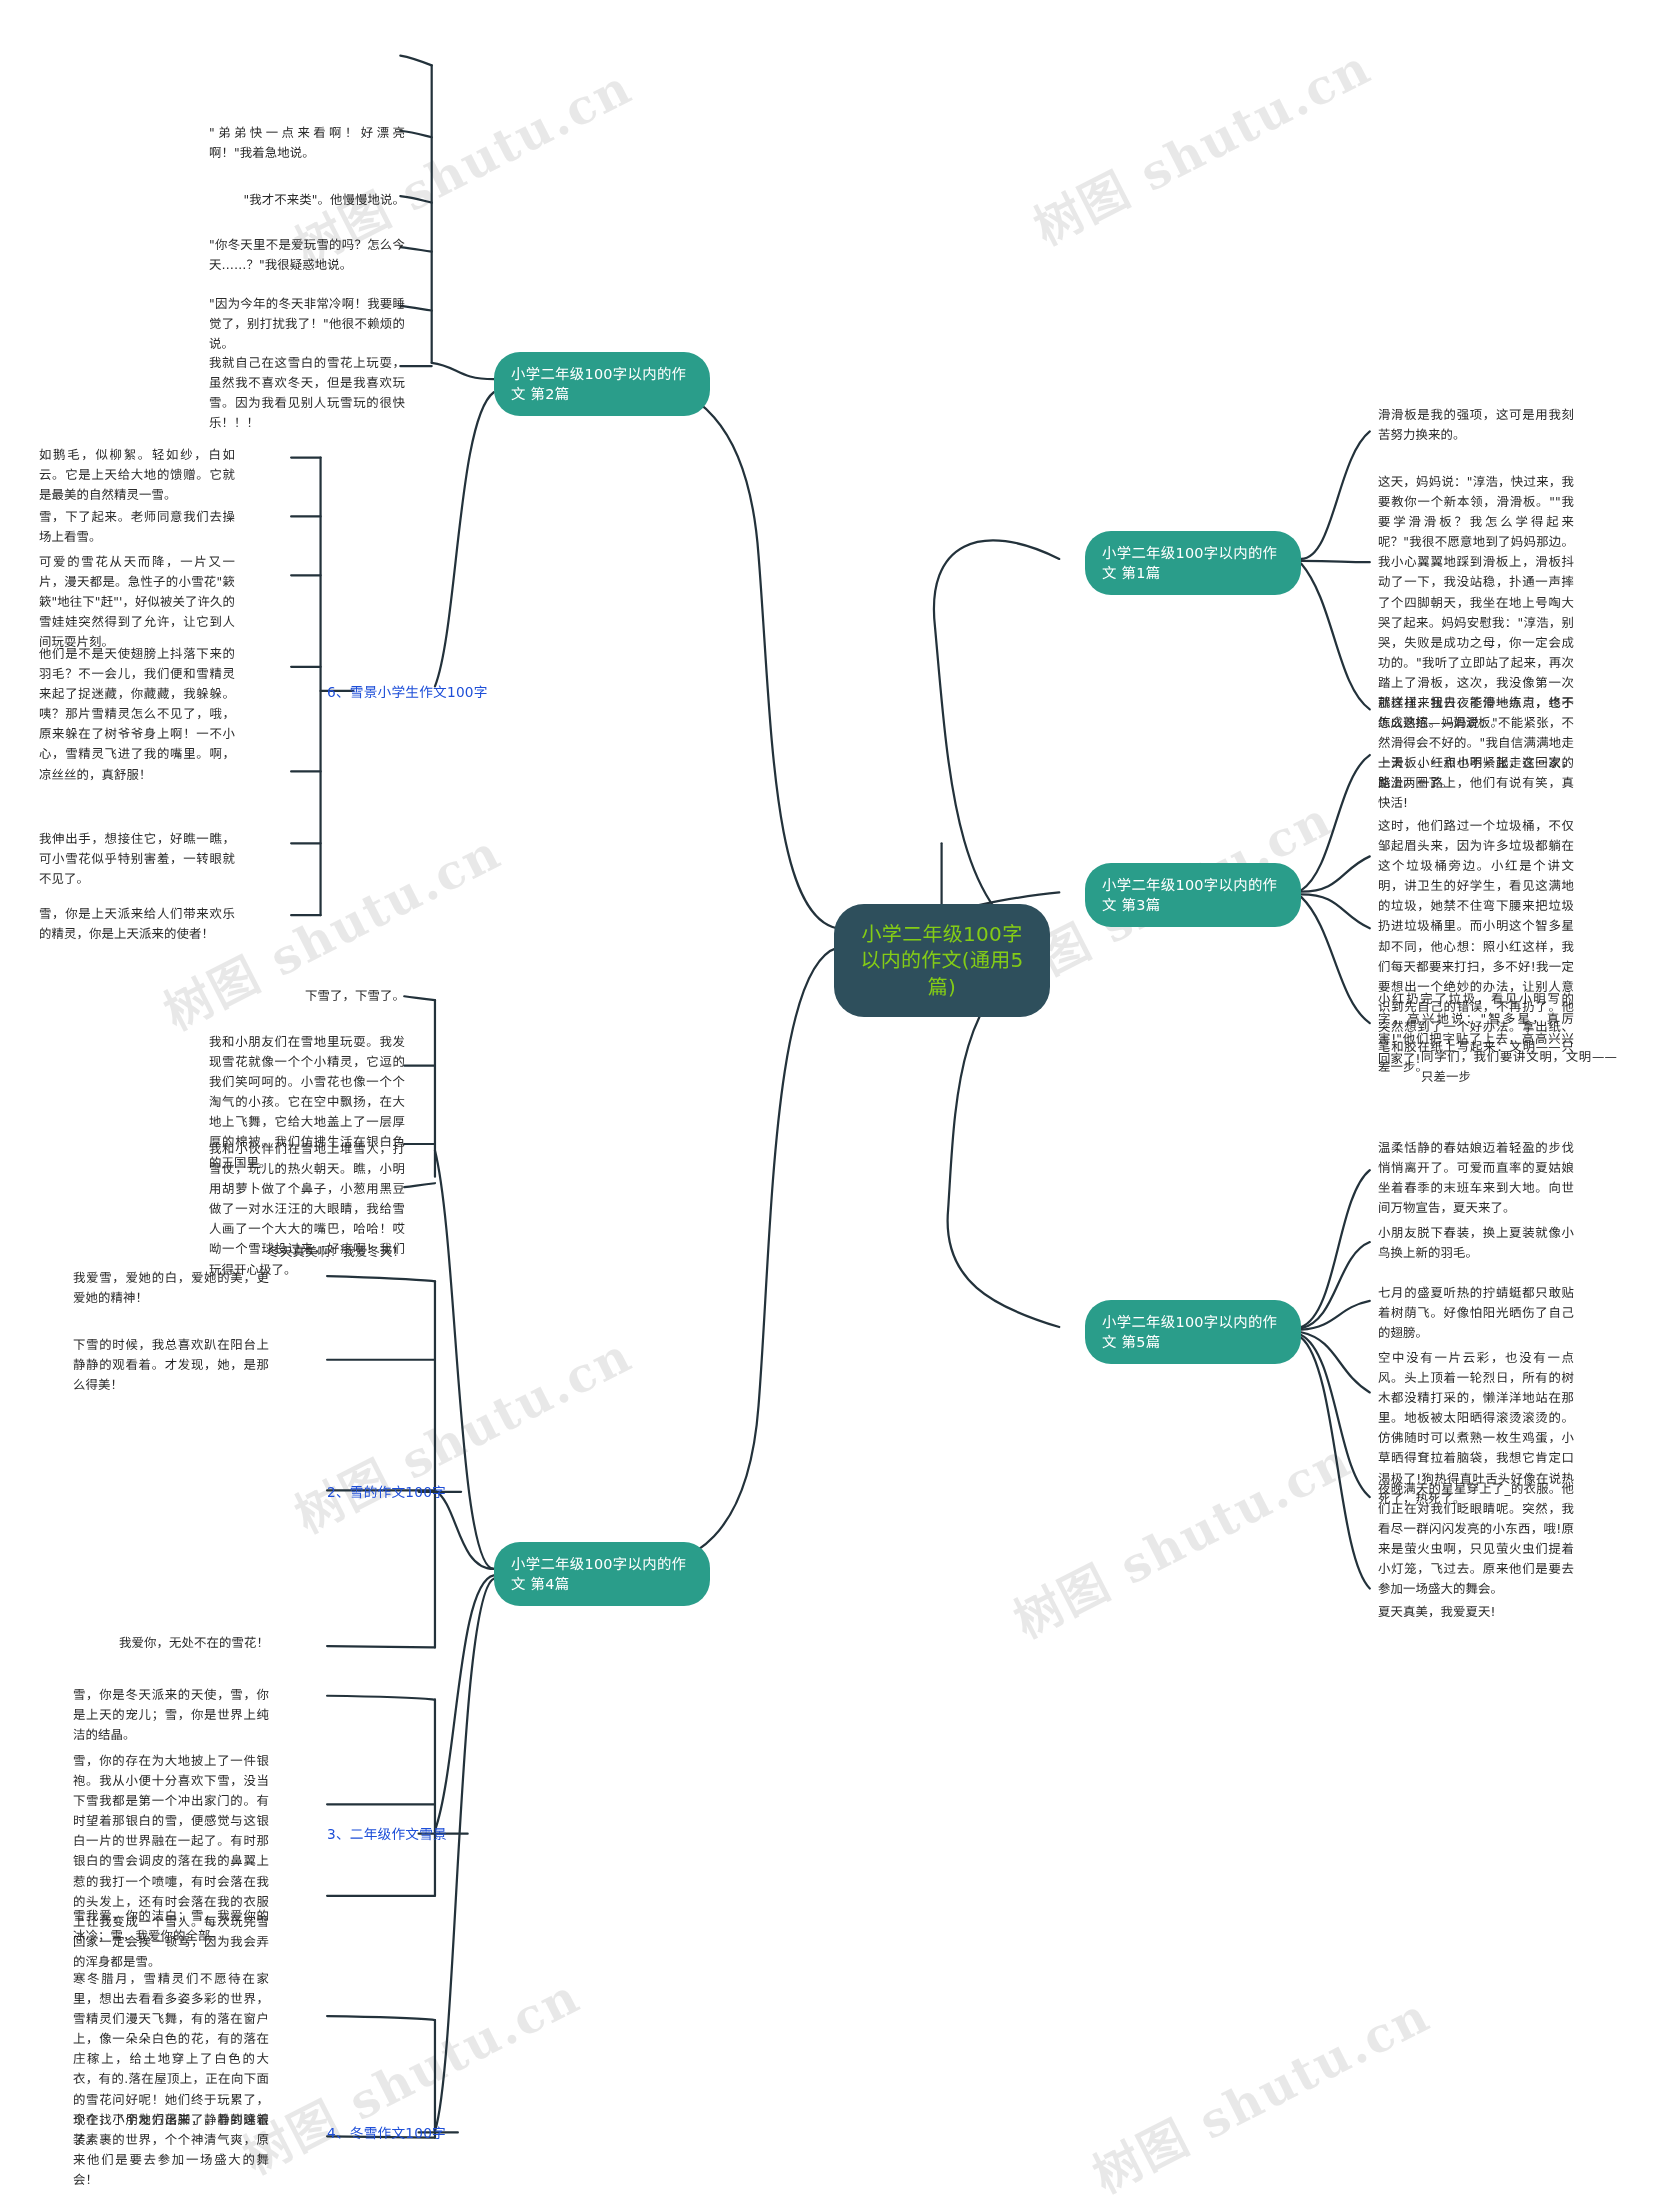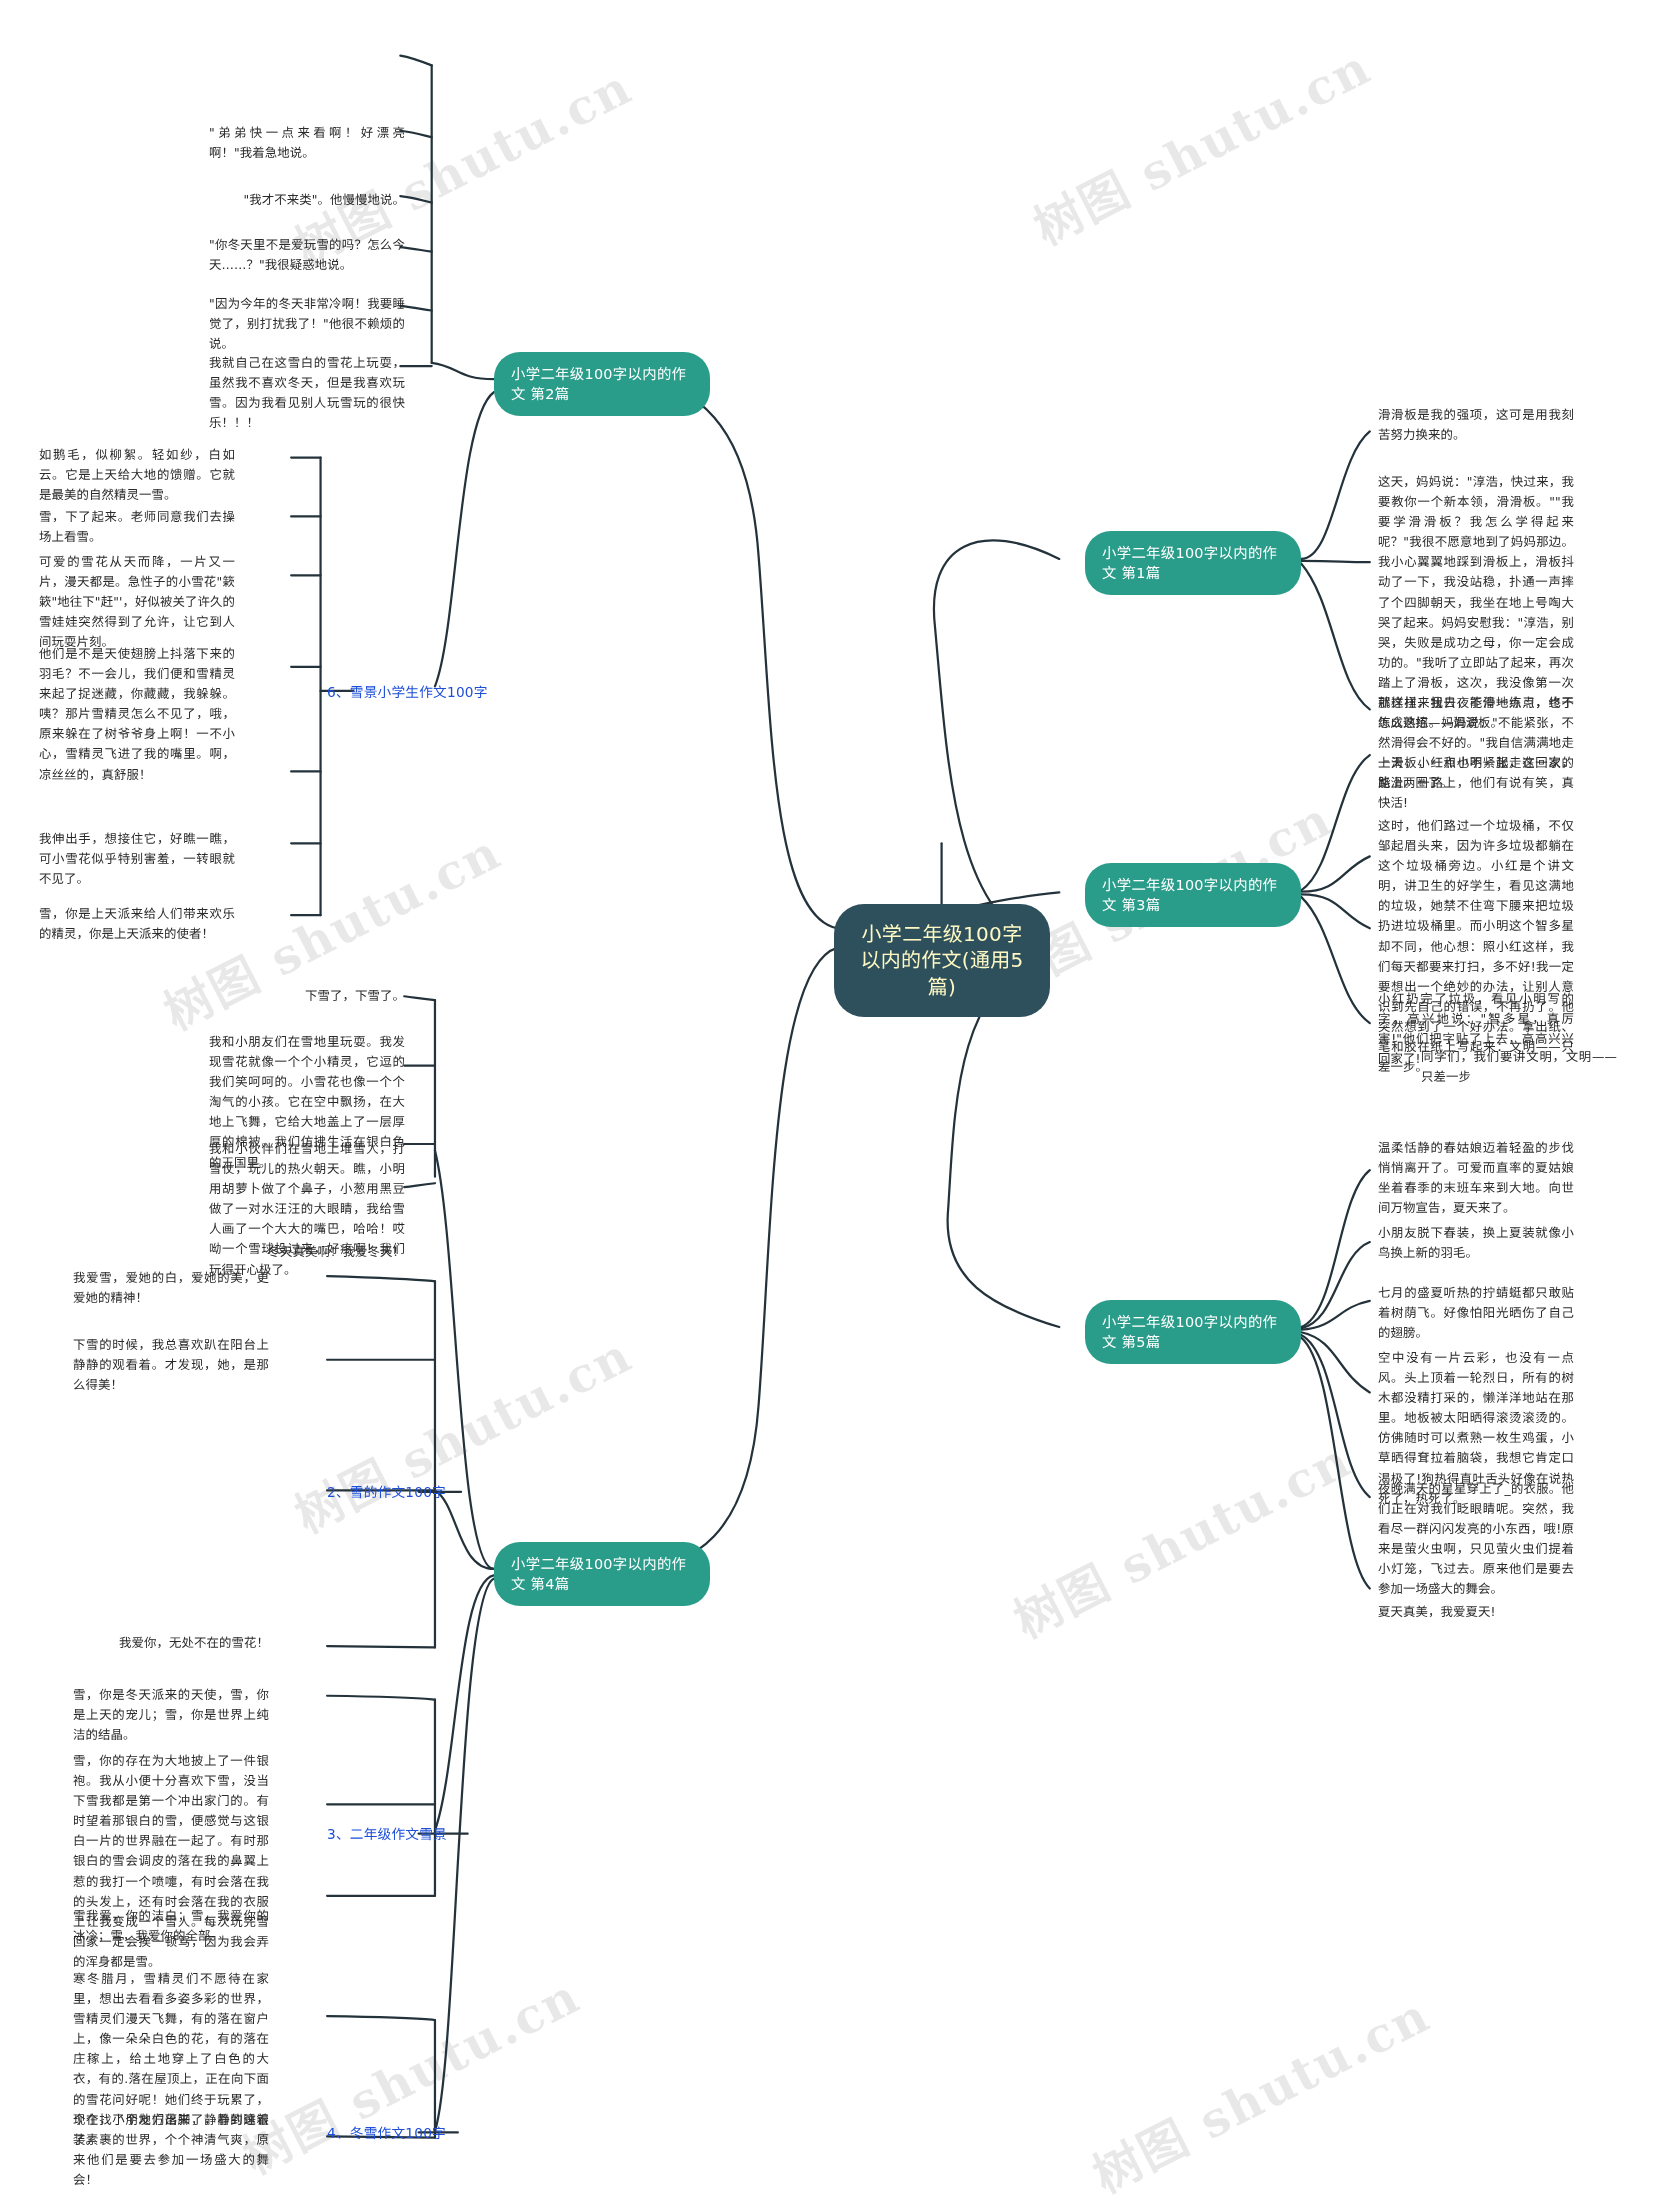--- a/index.html
+++ b/index.html
@@ -33,21 +33,21 @@
   
   #links{
     position:absolute;left:0;top:0;width:1674px;height:2205px;
     pointer-events:none;
   }
   
   .node{position:absolute;box-sizing:border-box;}
 
   .root{
     background:#2e4f5c;
-    color:#fef9c3;
+    color:#84cc16;
     border-radius:30px;
     padding:17px 22px;
     width:216px;
     text-align:center;
     font-size:20px;
     line-height:1.32;
     letter-spacing:0.3px;
   }
   .branch{
     background:#2a9d8a;

